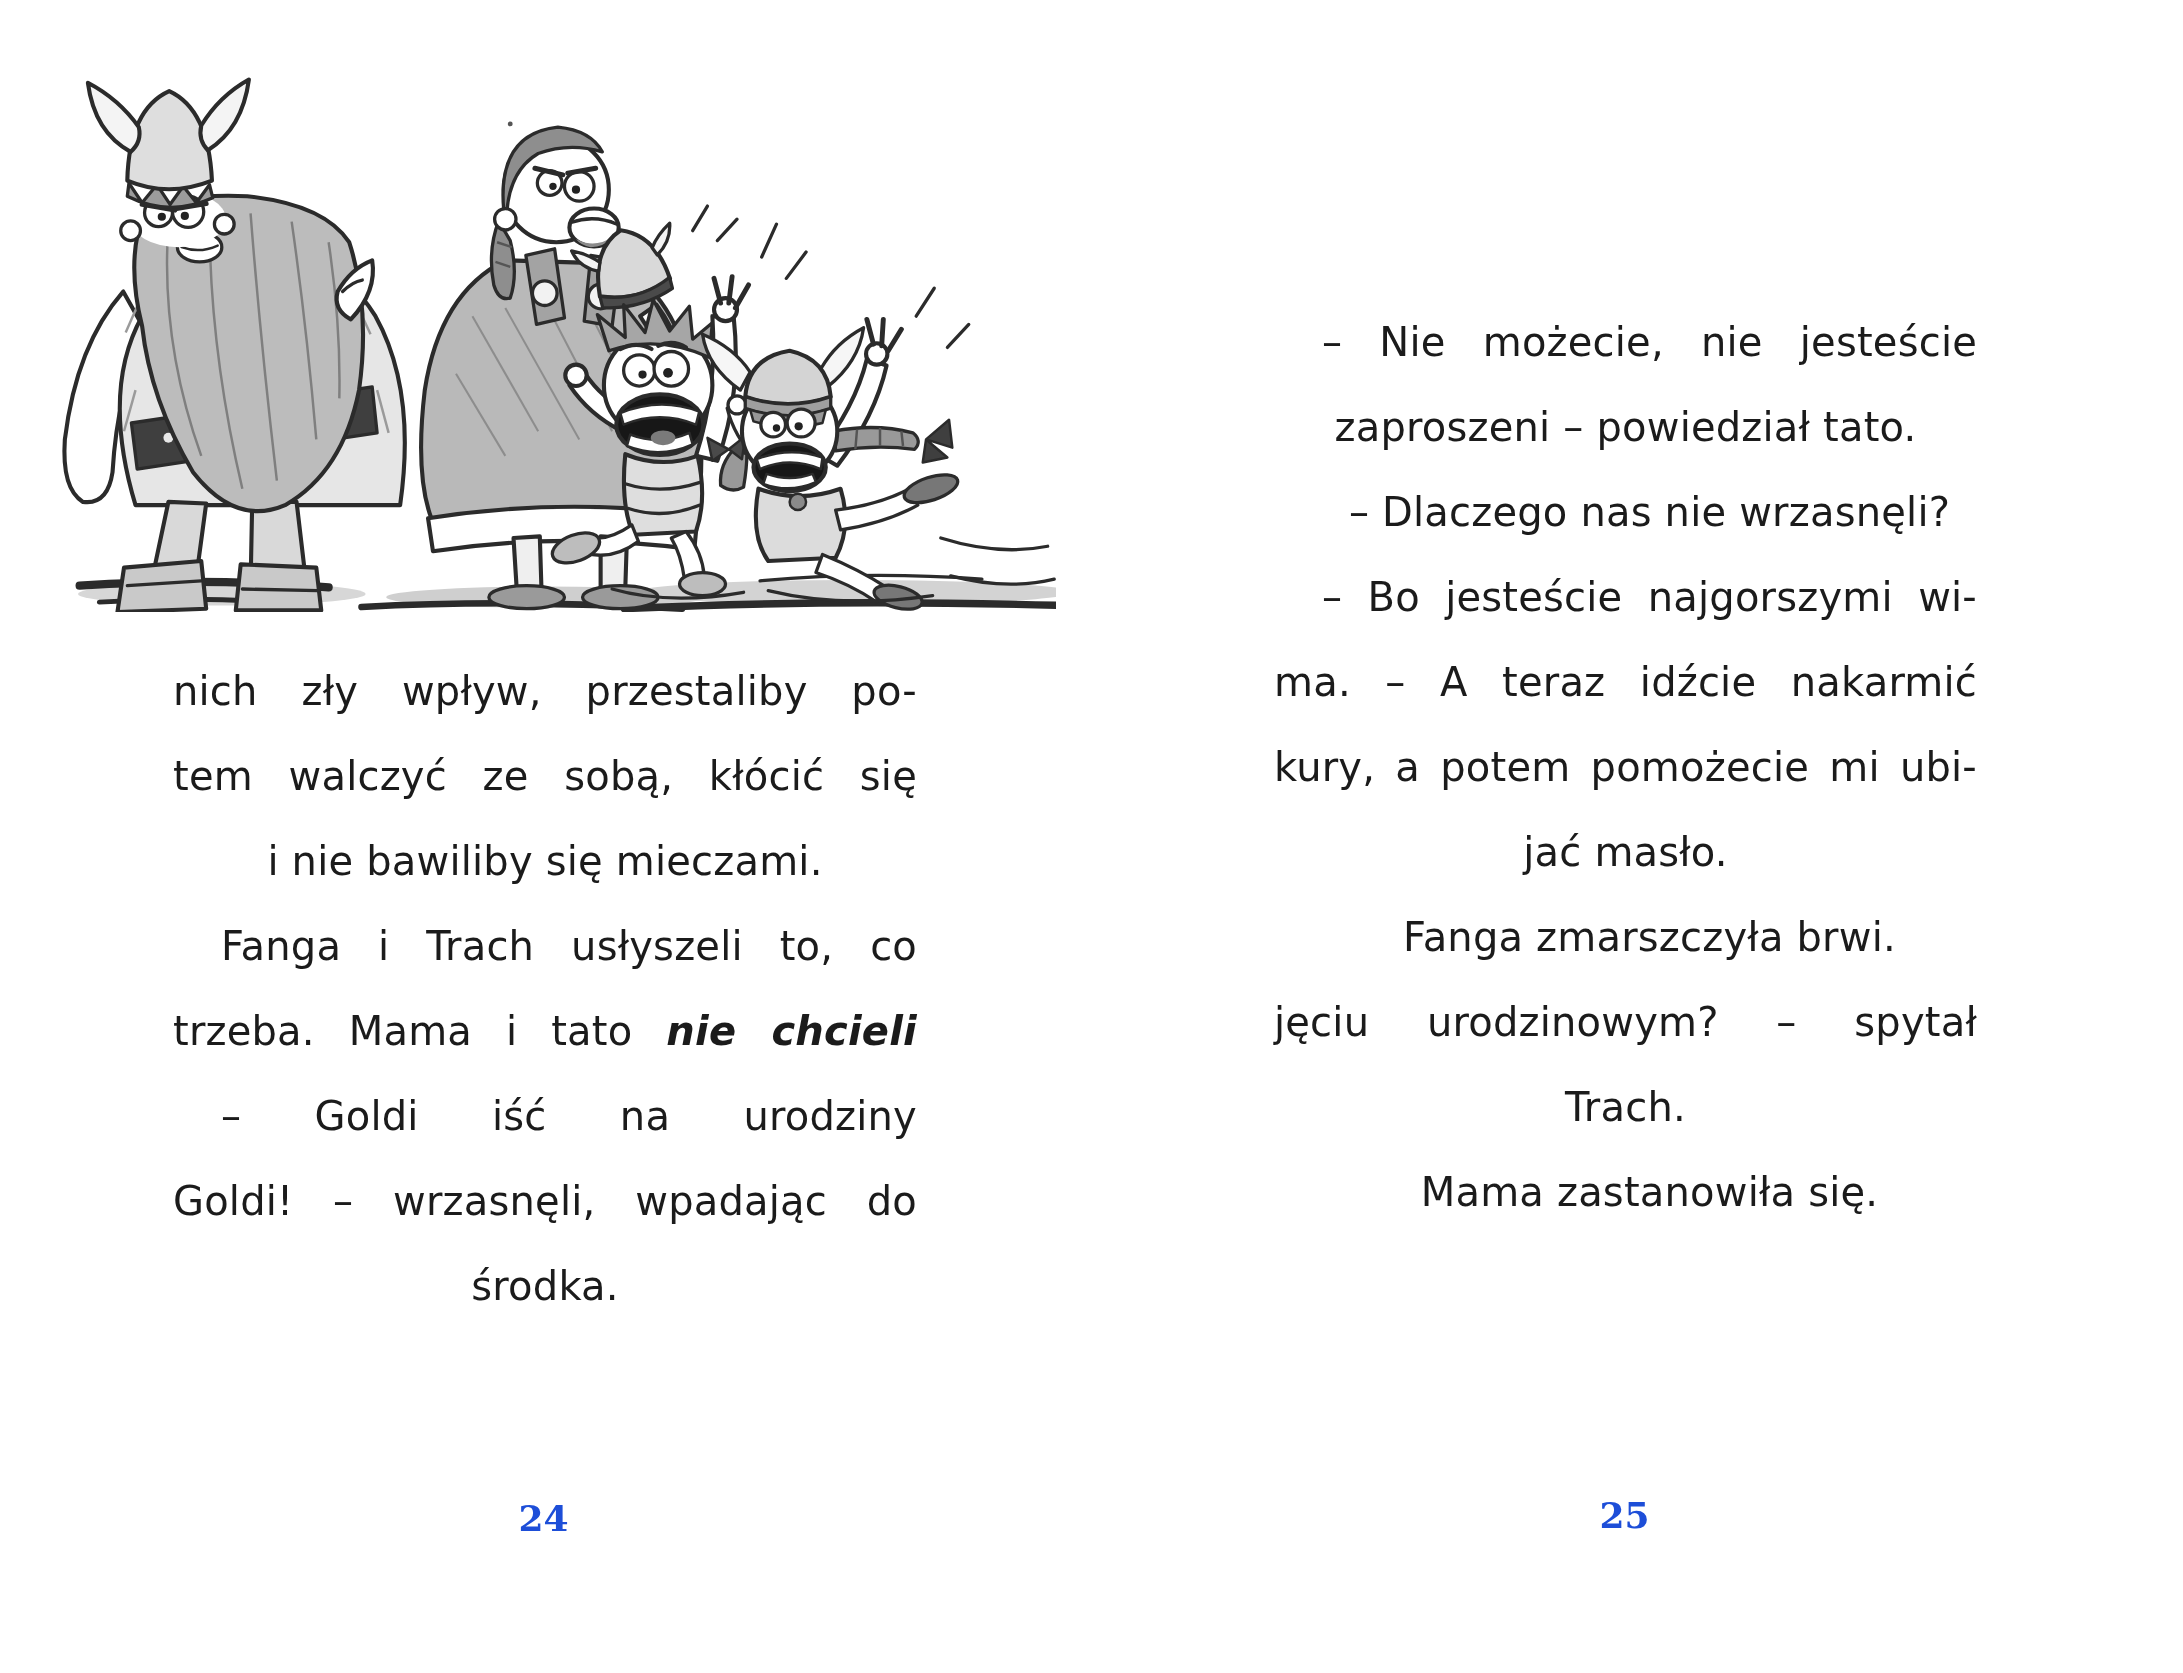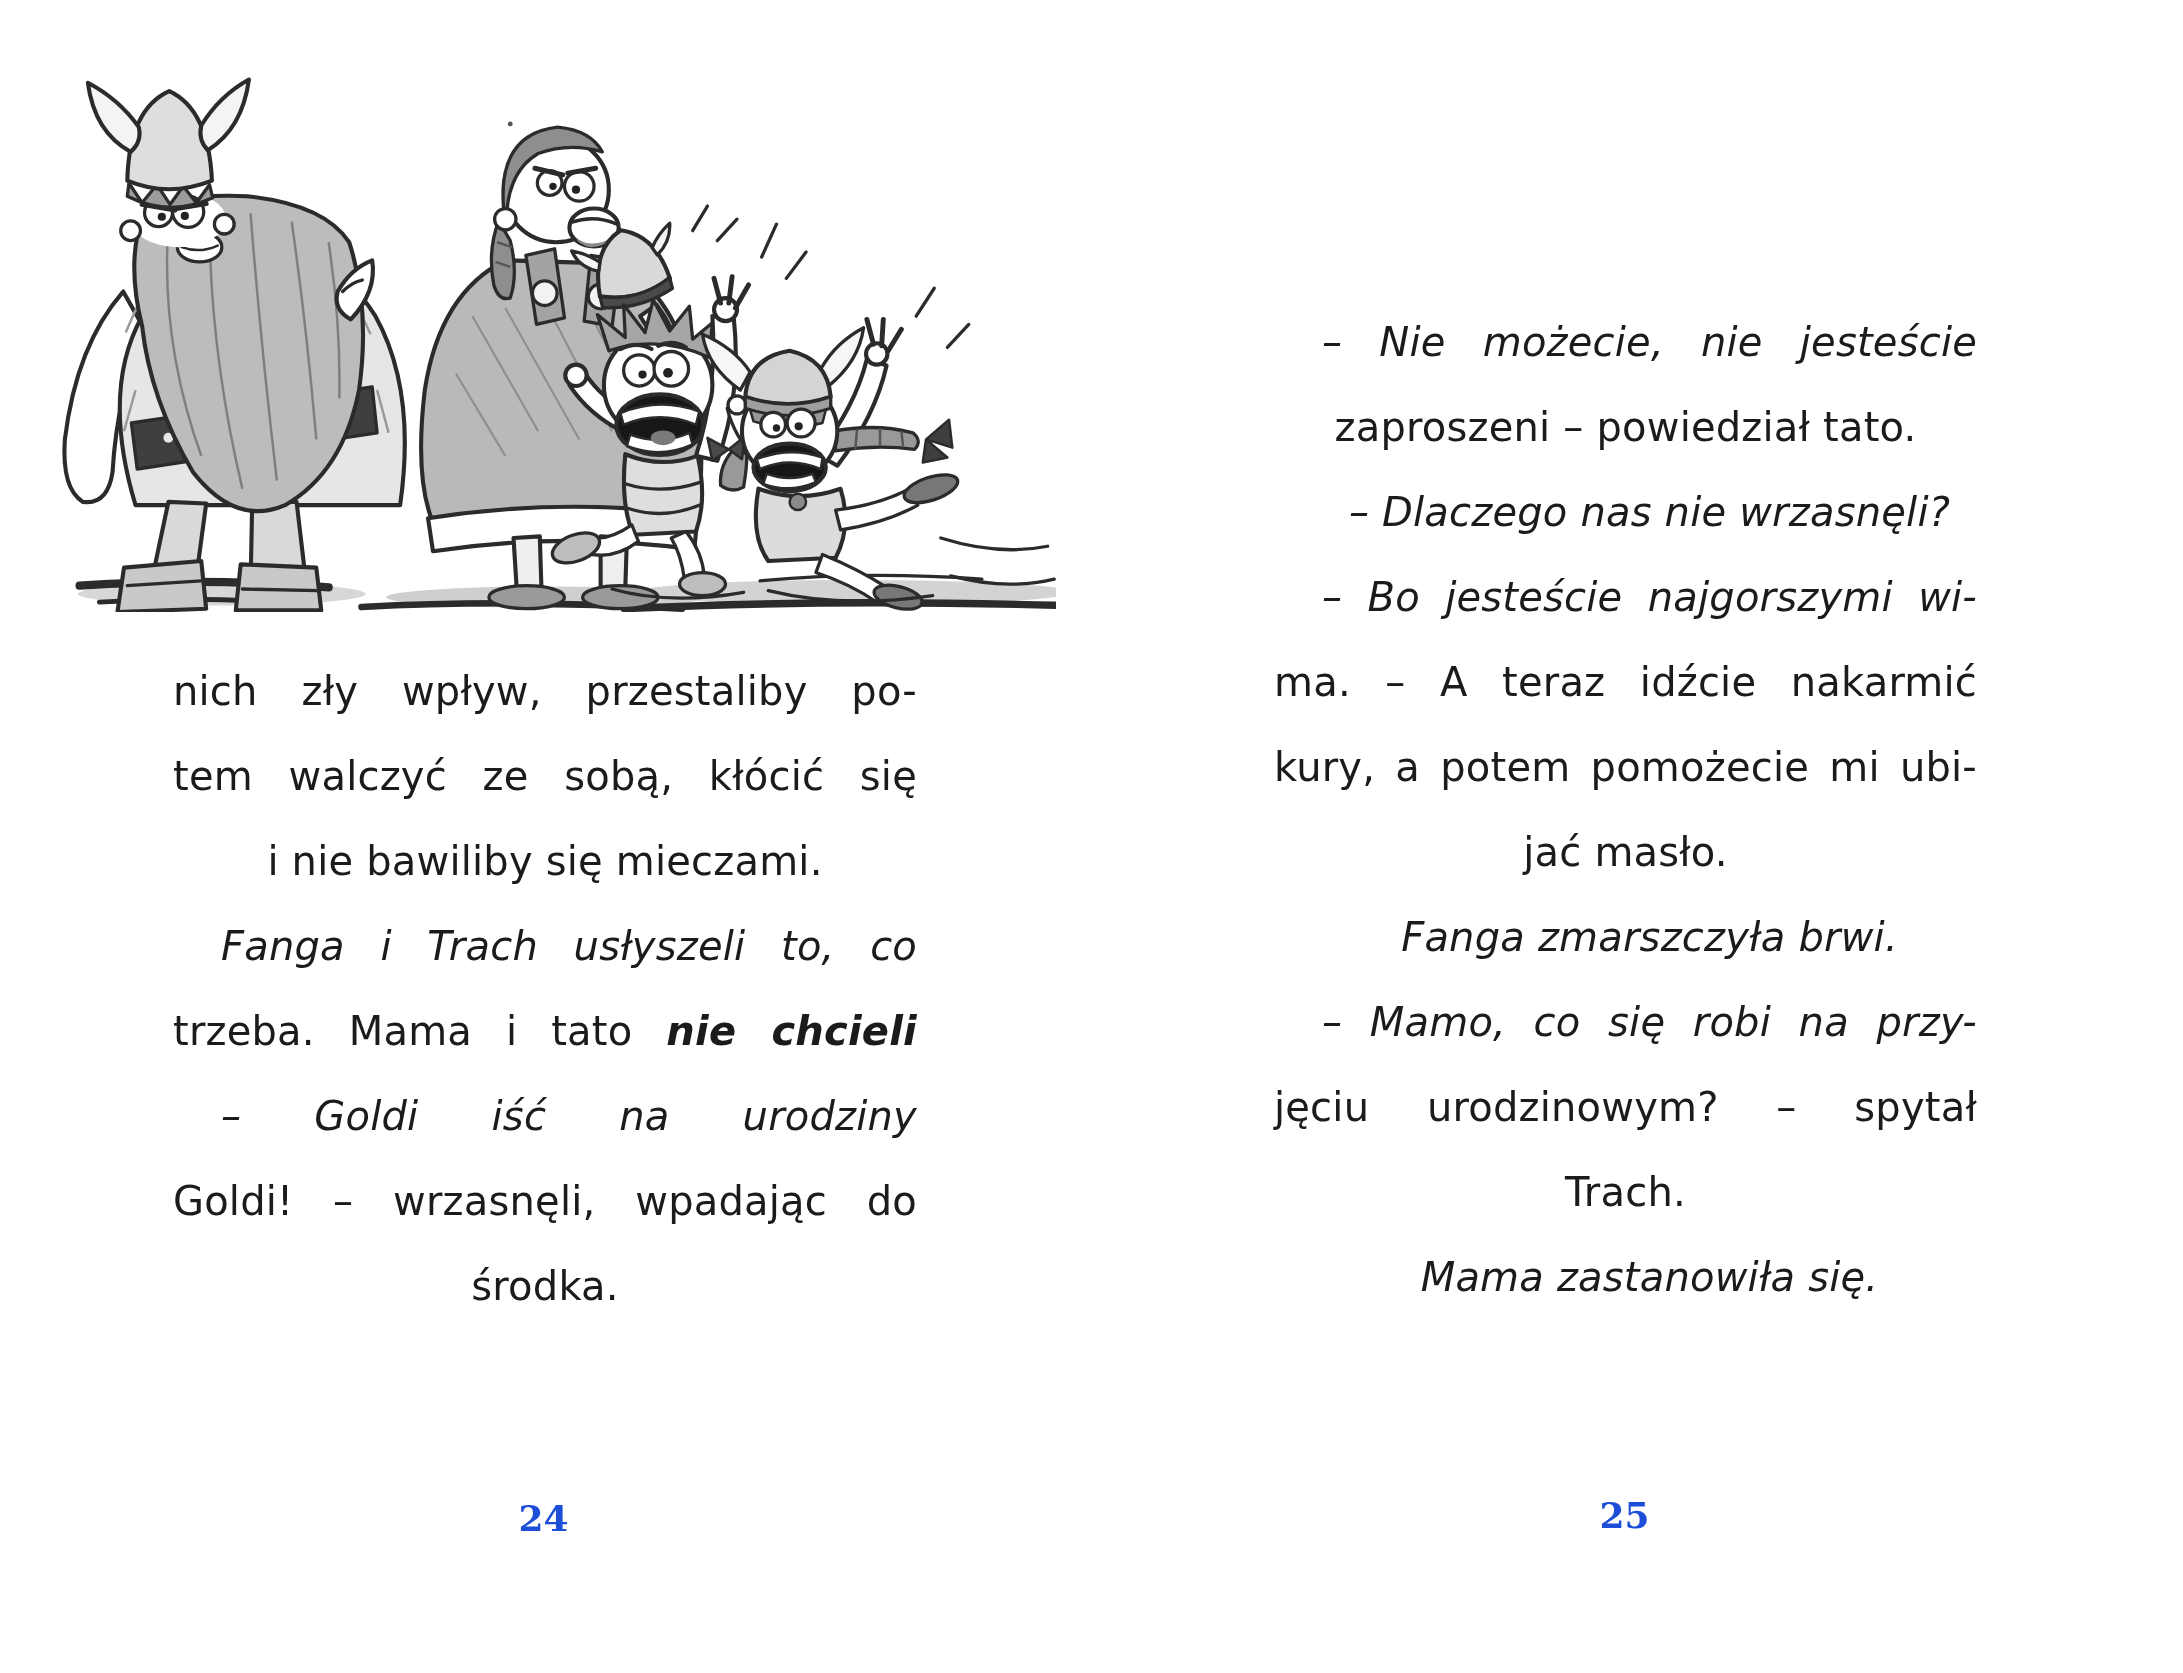--- a/index.html
+++ b/index.html
@@ -7,21 +7,21 @@
     position:relative; width:2183px; height:1674px; background:#ffffff;
     font-family:"DejaVu Sans","Liberation Sans",sans-serif; color:#1b1b1b; overflow:hidden;
   }
   .illustration{position:absolute; left:45px; top:45px; width:1011px; height:567px; margin:0;}
   .illustration svg{width:100%; height:100%; display:block;}
   .textcol{position:absolute;}
   .textcol-left{left:173px; top:649px; width:744px;}
   .textcol-right{left:1274px; top:300px; width:703px;}
   .line{height:85px; line-height:85px; font-size:40px; letter-spacing:0.2px; text-align:center; white-space:normal;}
   .line.j{text-align:justify; text-align-last:justify;}
-  .line.ind{text-indent:48px;font-style:italic;}
+  .line.ind{text-indent:48px;}
   .b{font-weight:bold;font-style:italic;}
   .pagenum{
     position:absolute; width:115px; text-align:center;
     font-family:"DejaVu Serif","Liberation Serif",serif; font-weight:bold;
     font-size:36px; color:#1d4ed8;
   }
   .pagenum-left{left:486px; top:1497px;}
   .pagenum-right{left:1567px; top:1494px;}
   .sk{stroke:#2b2b2b; stroke-linecap:round; stroke-linejoin:round;}
 </style>
@@ -218,21 +218,20 @@
   <section>
     <div class="textcol textcol-right" id="right-lines">
         <div class="line j ind"><span>– Nie możecie, nie jesteście</span></div>
         <div class="line"><span>zaproszeni – powiedział tato.</span></div>
         <div class="line ind"><span>– Dlaczego nas nie wrzasnęli?</span></div>
         <div class="line j ind"><span>– Bo jesteście najgorszymi wi-</span></div>
         <div class="line j"><span>ma. – A teraz idźcie nakarmić</span></div>
         <div class="line j"><span>kury, a potem pomożecie mi ubi-</span></div>
         <div class="line"><span>jać masło.</span></div>
         <div class="line ind"><span>Fanga zmarszczyła brwi.</span></div>
-        <div class="line j ind"><span>– Mamo, co się robi na przy-</span></div>
         <div class="line j"><span>jęciu urodzinowym? – spytał</span></div>
         <div class="line"><span>Trach.</span></div>
         <div class="line ind"><span>Mama zastanowiła się.</span></div>
       </div>
     <div class="pagenum pagenum-right">25</div>
   </section>
 
 </div>
 
 

